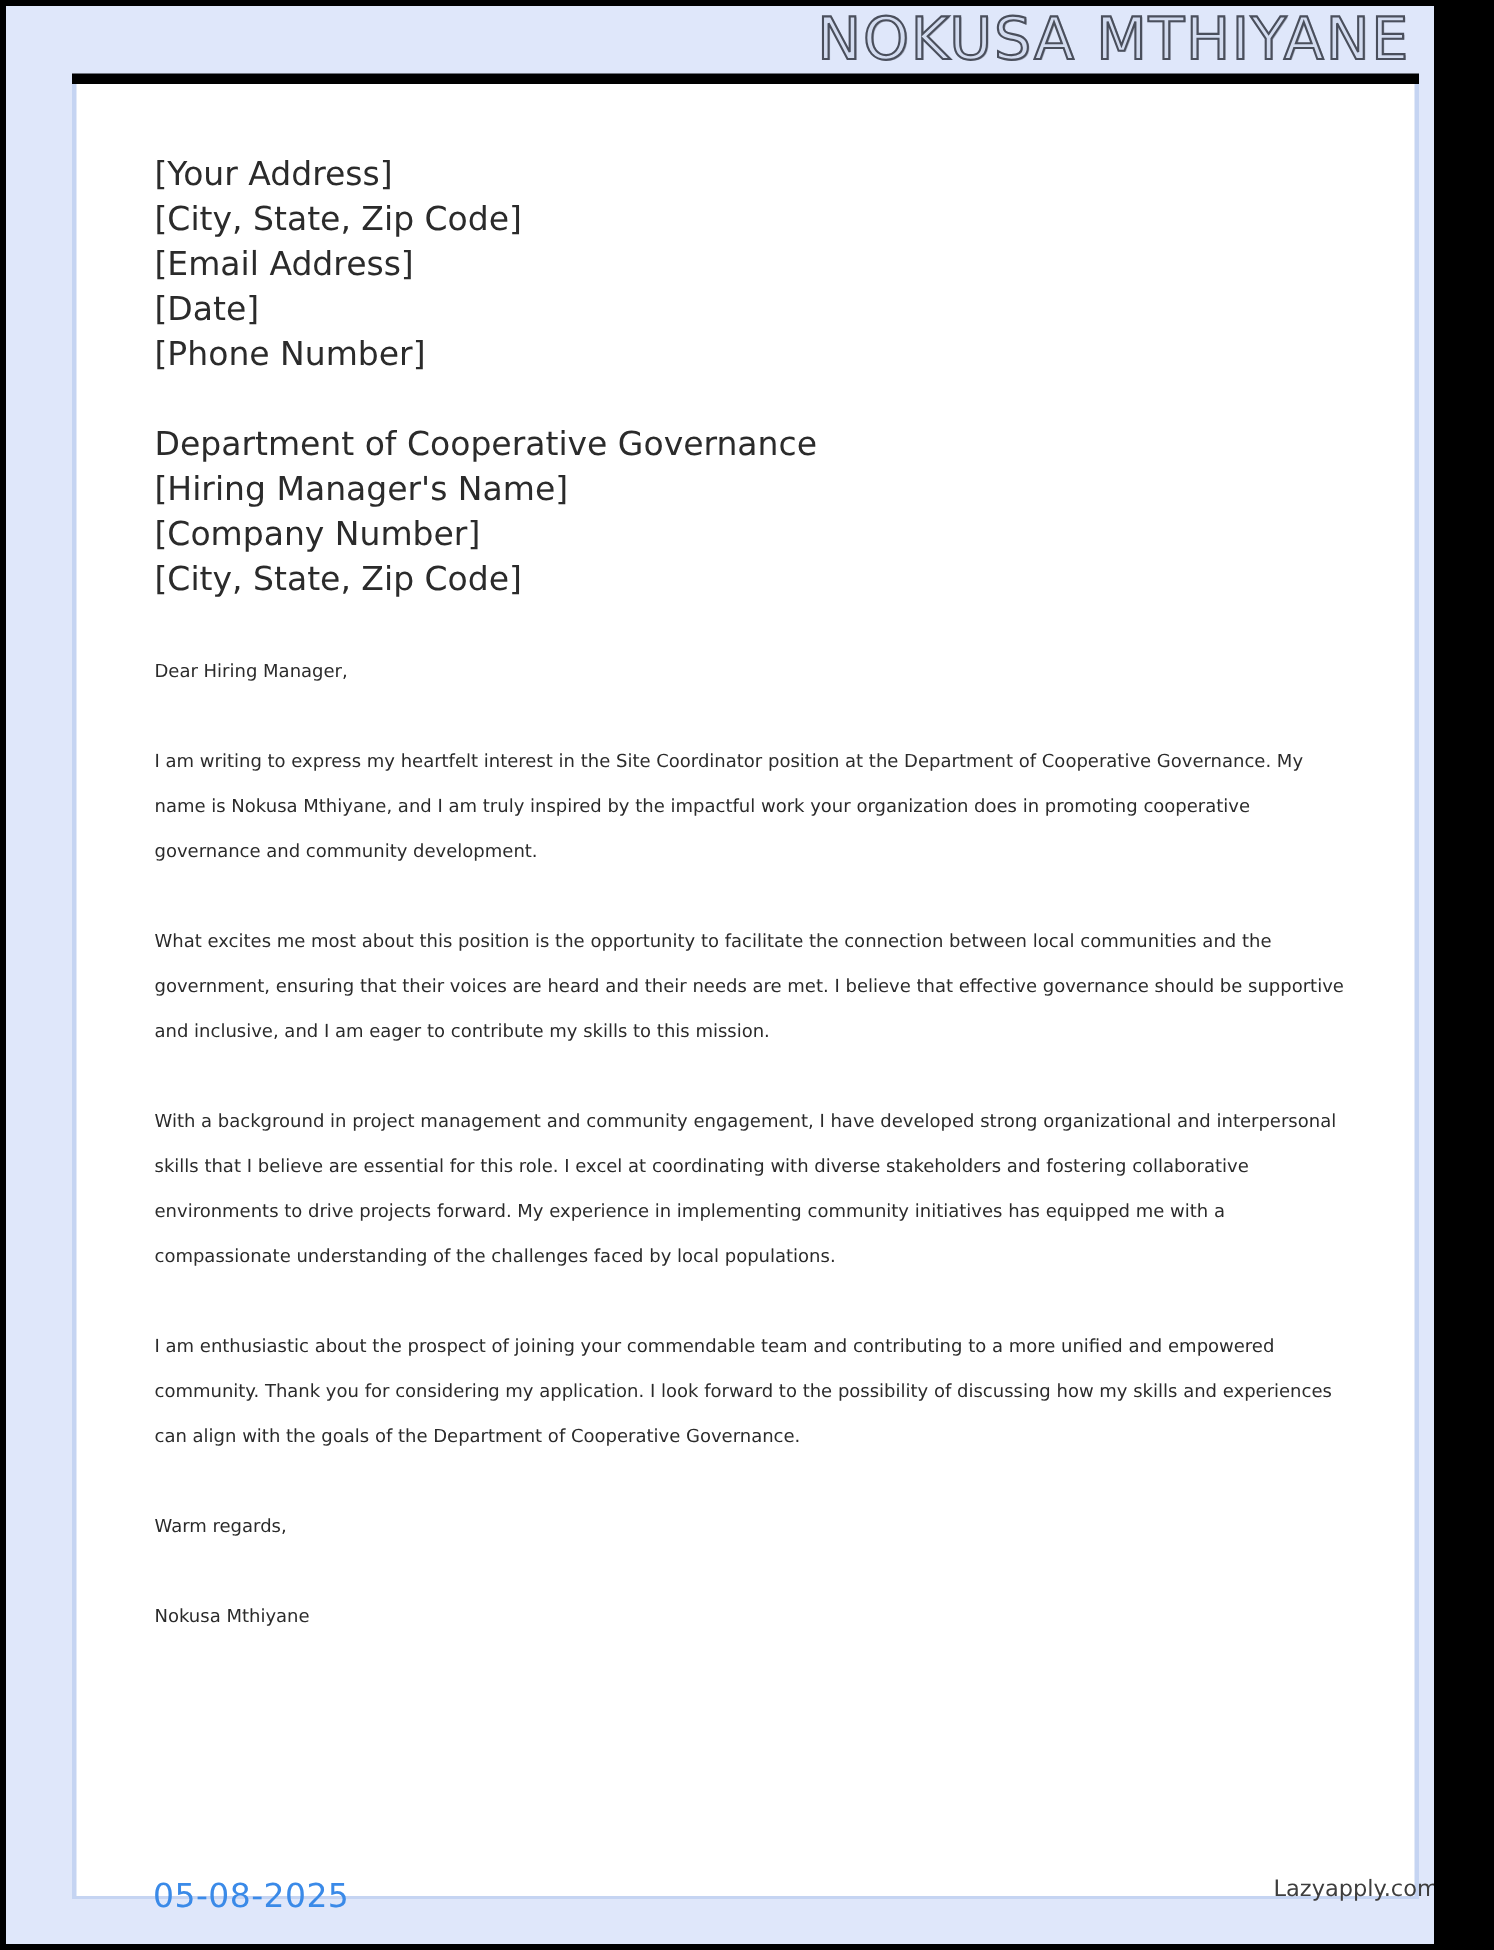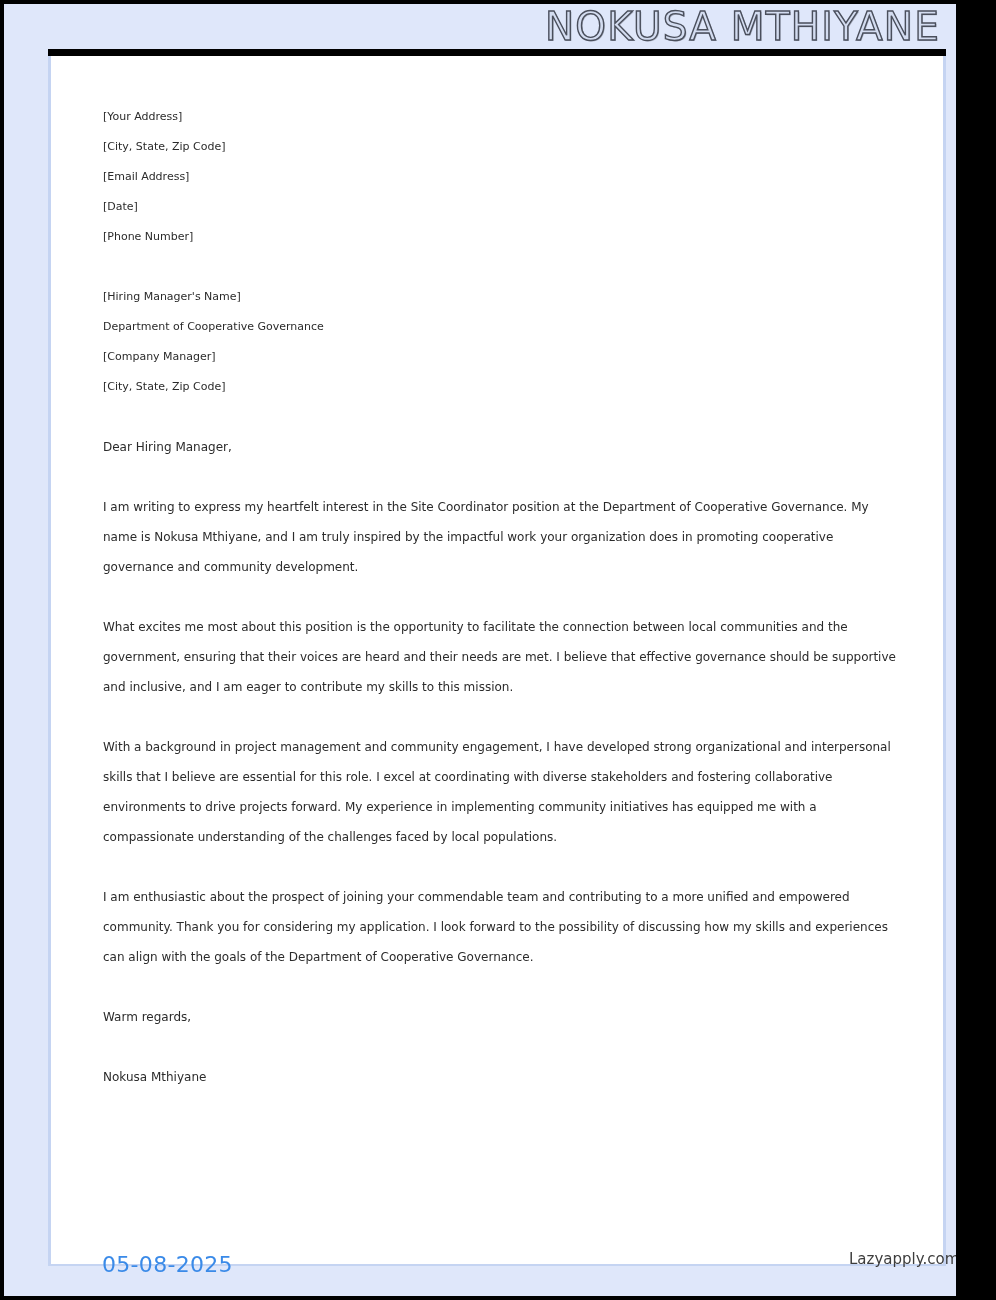--- a/index.html
+++ b/index.html
@@ -77,21 +77,21 @@
   }
 
   #letter-body {
     position: absolute;
     left: 52px;
     top: 46px;
     width: 800px;
   }
 
   .addr-line {
-    font-size: 11px;
+    font-size: 22px;
     line-height: 30px;
     color: #2b2b2b;
     white-space: nowrap;
   }
 
   .spacer-line { height: 30px; }
 
   .para {
     font-size: 12px;
     line-height: 30px;
@@ -138,23 +138,23 @@
         <div class="addr-line">[Your Address]</div>
         <div class="addr-line">[City, State, Zip Code]</div>
         <div class="addr-line">[Email Address]</div>
         <div class="addr-line">[Date]</div>
         <div class="addr-line">[Phone Number]</div>
       </div>
 
       <div class="spacer-line"></div>
 
       <div>
+        <div class="addr-line">Department of Cooperative Governance</div>
         <div class="addr-line">[Hiring Manager's Name]</div>
-        <div class="addr-line">Department of Cooperative Governance</div>
-        <div class="addr-line">[Company Manager]</div>
+        <div class="addr-line">[Company Number]</div>
         <div class="addr-line">[City, State, Zip Code]</div>
       </div>
 
       <div class="spacer-line"></div>
 
       <p class="para">Dear Hiring Manager,</p>
 
       <div class="spacer-line"></div>
 
       <p class="para">I am writing to express my heartfelt interest in the Site Coordinator position at the Department of Cooperative Governance. My name is Nokusa Mthiyane, and I am truly inspired by the impactful work your organization does in promoting cooperative governance and community development.</p>

